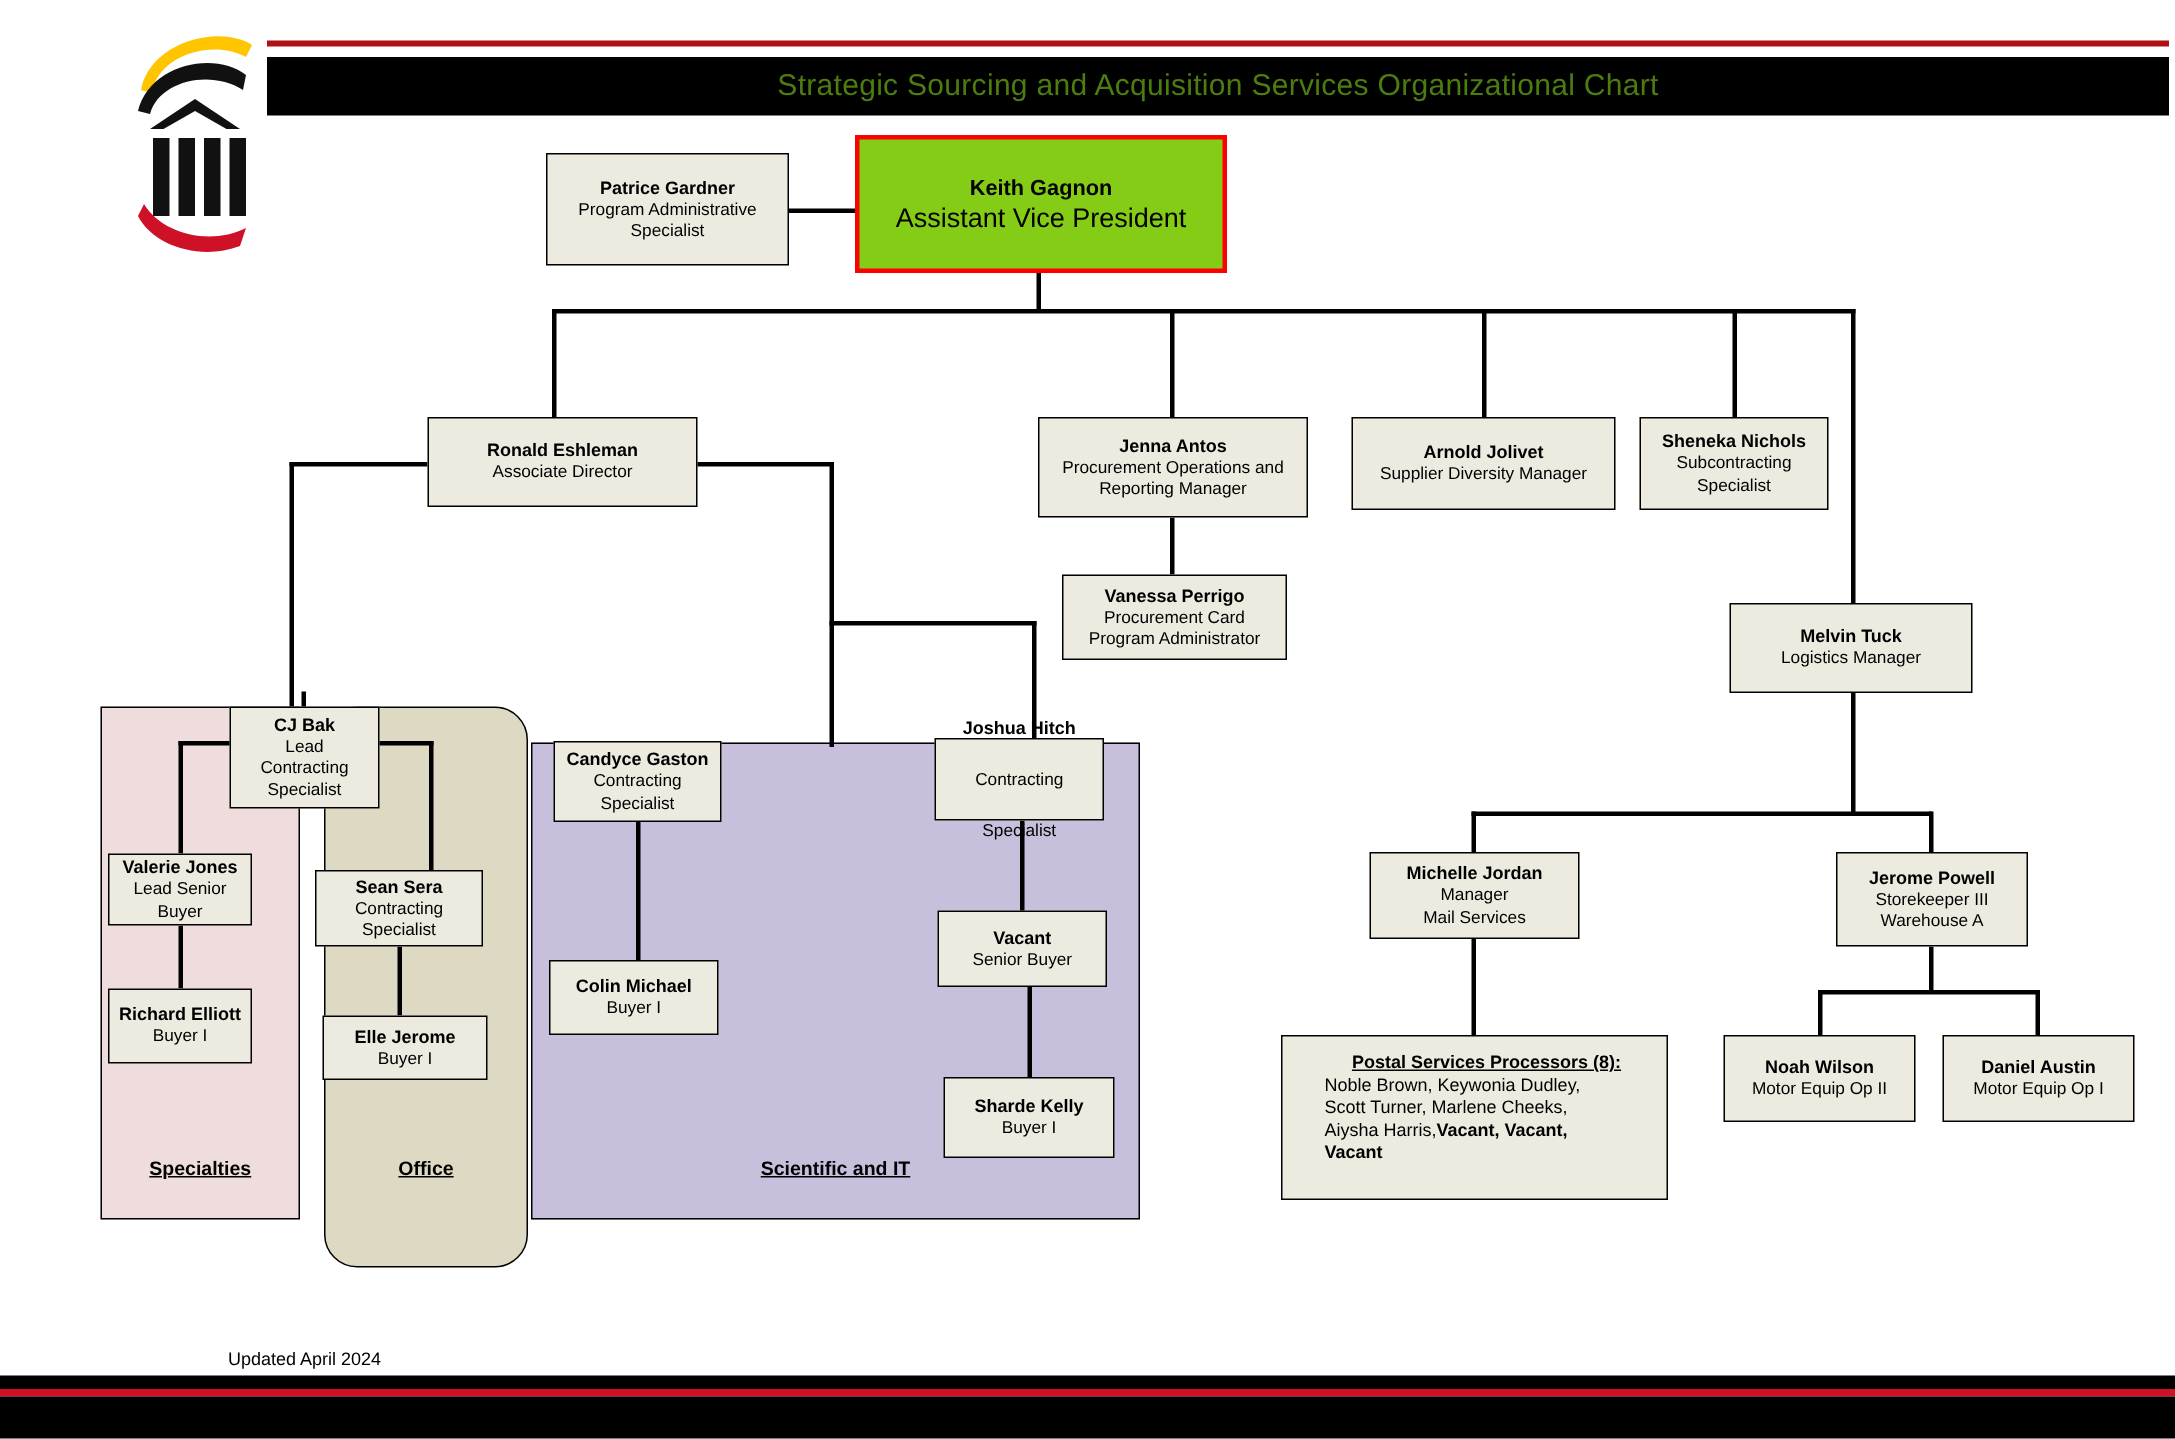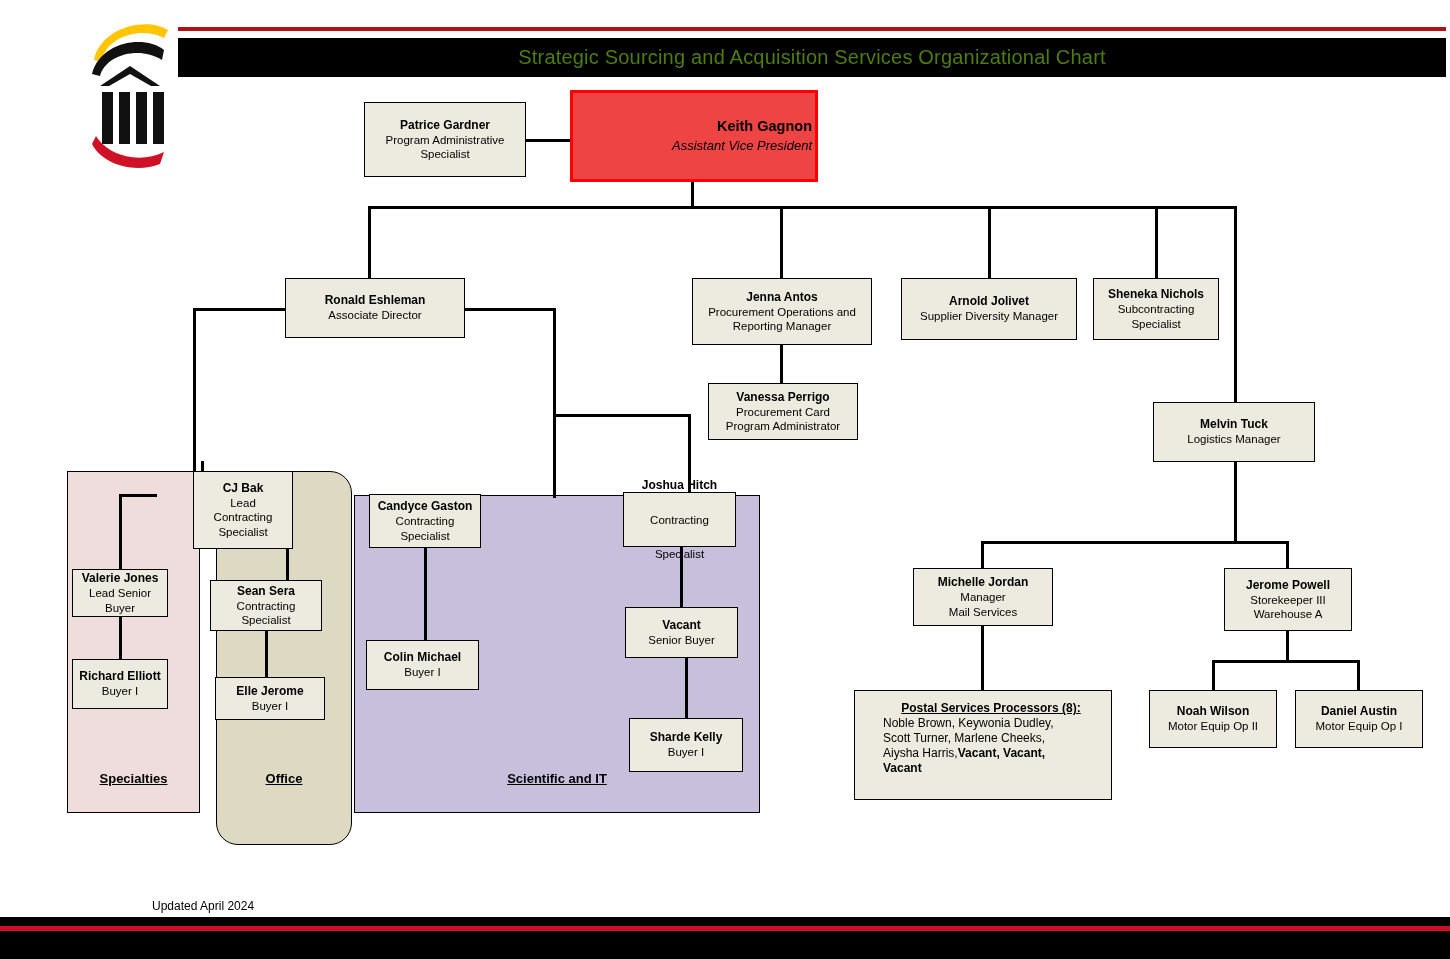--- a/index.html
+++ b/index.html
@@ -116,26 +116,25 @@
     font-weight: bold;
     font-size: 12px;
     line-height: 15px;
     white-space: nowrap;
   }
   .node .ti {
     font-size: 11.5px;
     line-height: 14.5px;
   }
   .node.root {
-    background: #ef4444;
+    background: #84cc16;
     border: 3px solid #FF0000;
-    align-items: flex-end;
   }
   .node.root .nm { font-size: 14.5px; line-height: 19px; }
-  .node.root .ti { font-size: 13px;  line-height: 19px; font-style: italic; }
+  .node.root .ti { font-size: 18px;  line-height: 19px; }
 
   
   #postal-box {
     position: absolute;
     background: #EDEBDF;
     border: 1px solid #000;
     box-sizing: border-box;
     padding: 10px 12px 8px 28px;
     text-align: left;
     z-index: 5;
@@ -269,21 +268,21 @@
   <span class="nm">Vanessa Perrigo</span>
   <span class="ti">Procurement Card</span>
   <span class="ti">Program Administrator</span>
 </div>
 
 <div class="node" style="left:1153px; top:402px; width:162px; height:60px;">
   <span class="nm">Melvin  Tuck</span>
   <span class="ti">Logistics Manager</span>
 </div>
 
-<div class="node" style="left:153px; top:471px; width:100px; height:78px;margin-left:40px;">
+<div class="node" style="left:153px; top:471px; width:100px; height:68px;">
   <span class="nm">CJ Bak</span>
   <span class="ti">Lead</span>
   <span class="ti">Contracting</span>
   <span class="ti">Specialist</span>
 </div>
 
 <div class="node" style="left:72px; top:569px; width:96px; height:48px;">
   <span class="nm">Valerie Jones</span>
   <span class="ti">Lead Senior</span>
   <span class="ti">Buyer</span>

